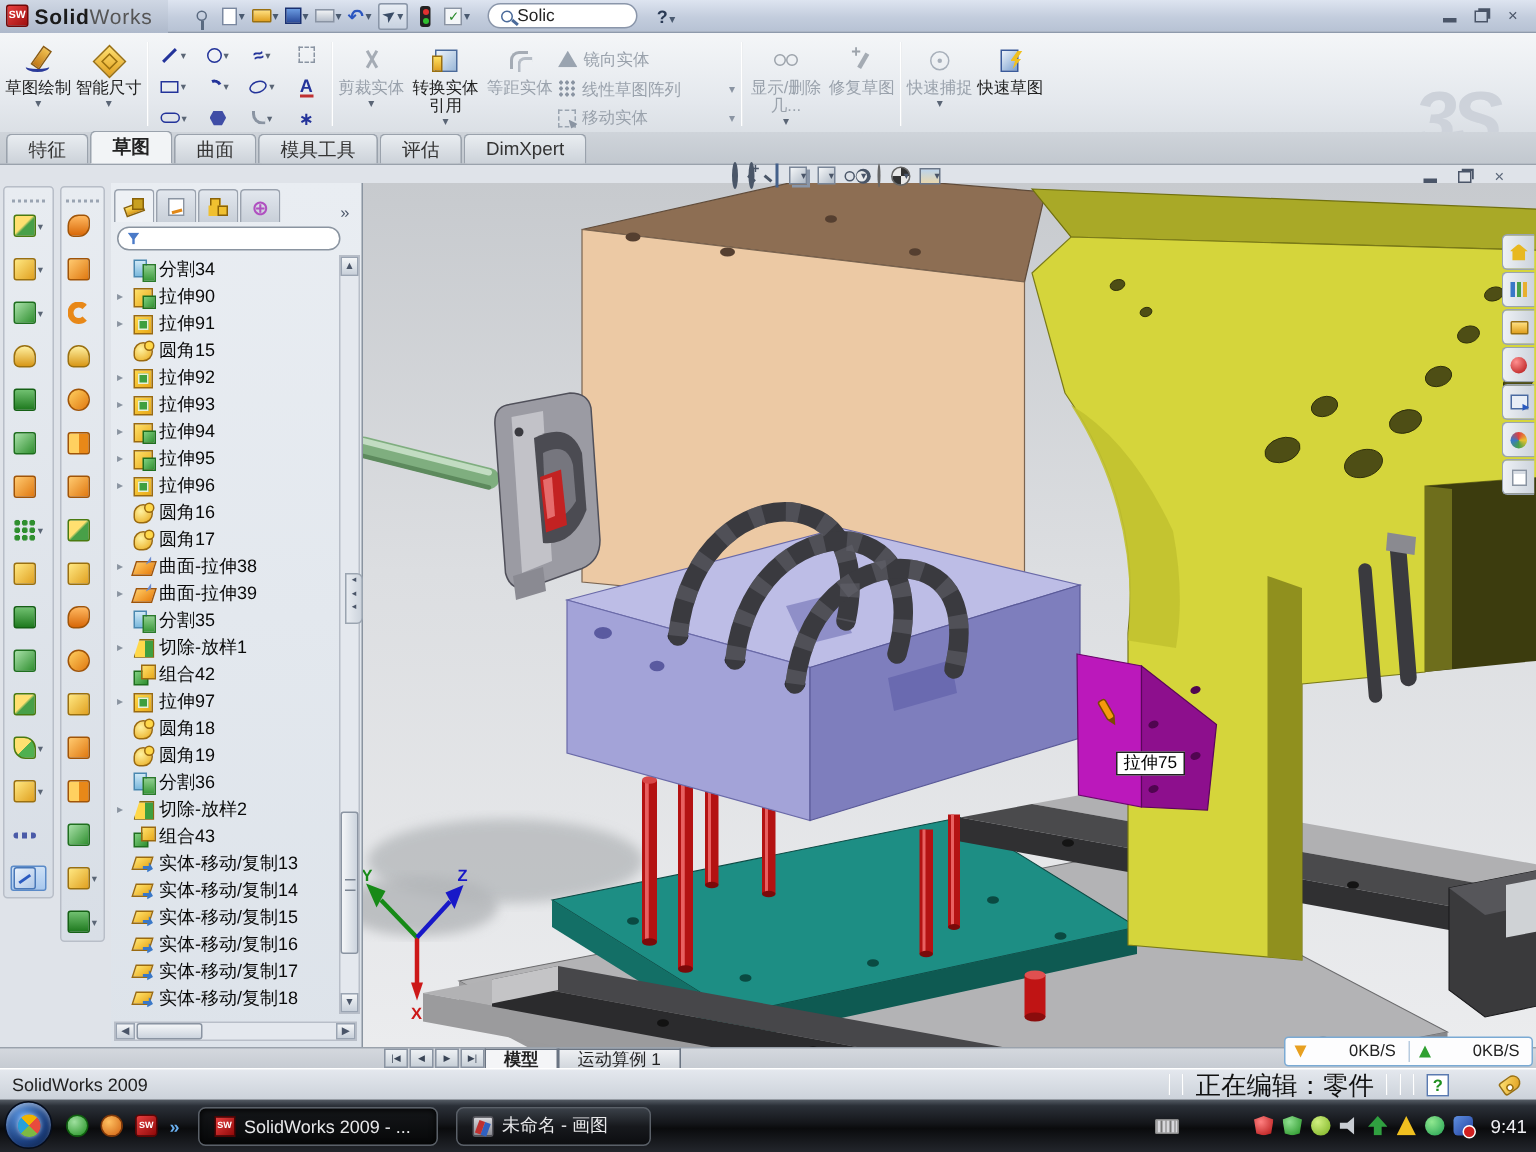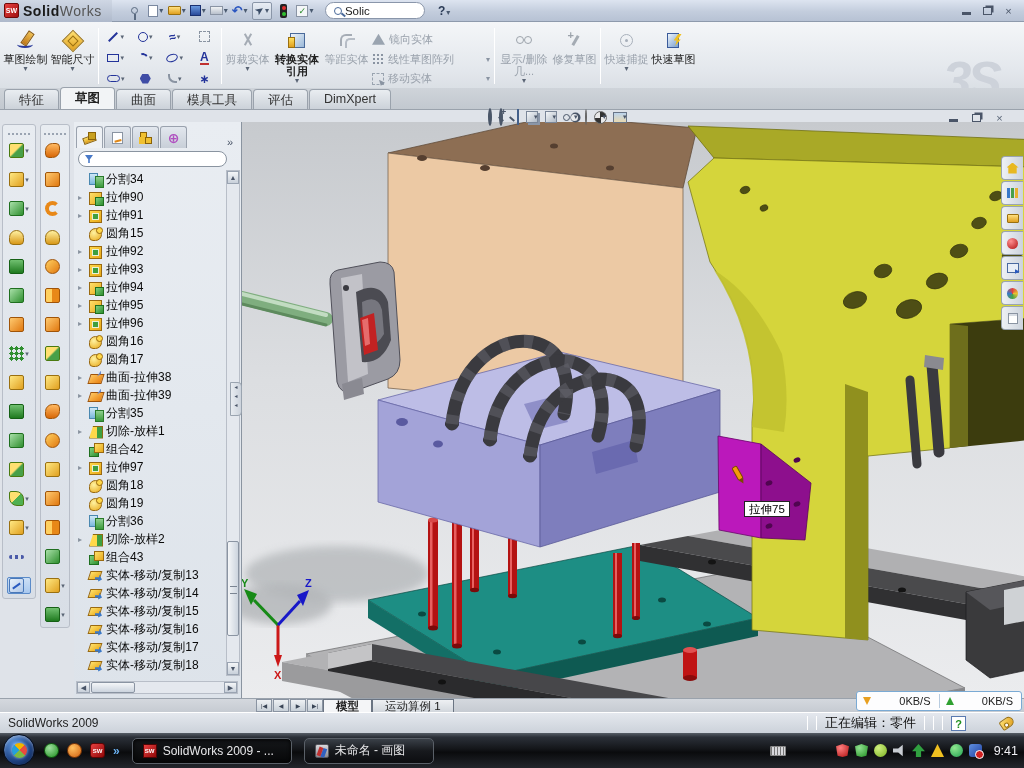--- a/index.html
+++ b/index.html
@@ -246,21 +246,21 @@
   .sheettab { padding:0 12px; font-size:11.5px; color:#222; border:1px solid #6a7482; border-bottom:none;
     background:linear-gradient(180deg,#eef0f3,#d2d7dd); display:flex; align-items:center; }
   .sheettab.active { background:#f4f5f7; font-weight:bold; }
 
   
   .statusbar { position:absolute; left:0; top:712px; width:1024px; height:21px;
     background:linear-gradient(180deg,#e4e8ee 0%,#ccd2da 100%); border-top:1px solid #fff; display:flex; align-items:center; }
   .sb-left { margin-left:8px; font-size:12px; color:#222; }
   .sb-right { margin-left:auto; display:flex; align-items:center; gap:8px; margin-right:10px; }
   .sb-div { width:1px; height:14px; background:#9aa4b0; border-right:1px solid #fff; }
-  .sb-edit { font-size:13px; color:#111; }
+  .sb-edit { font-size:17px; color:#111; }
   .sb-q { width:15px; height:15px; background:#fff; border:1px solid #5a7ab0; color:#1f8f1f; font-weight:bold;
     font-size:11px; text-align:center; line-height:14px; }
   .sb-tag { width:14px; height:10px; background:linear-gradient(135deg,#ffe070,#e0a020); border:1px solid #9a7010;
     border-radius:2px 5px 5px 2px; transform:rotate(-35deg); position:relative; }
   .sb-tag:after { content:""; position:absolute; left:2px; top:3px; width:3px; height:3px; border-radius:50%; background:#fff; border:1px solid #9a7010; }
 
   
   .netmon { position:absolute; left:856px; top:691px; width:166px; height:20px; background:#fdfdfe;
     border:1px solid #7aaad4; border-radius:3px; display:flex; align-items:center; z-index:40; font-size:11px; color:#222; }
   .nm-half { flex:1; display:flex; align-items:center; justify-content:space-between; padding:0 8px 0 6px; }
@@ -424,21 +424,21 @@
       </div>
     </div>
     <div class="rb-sep"></div>
     <div class="bigbtn dis">
       <span class="ric">
           <span class="ic-scissors"></span>
         </span>
       <span class="lbl">剪裁实体</span>
         <span class="dda">▾</span>
     </div>
-    <div class="bigbtn" style="width:52px;font-weight:bold;">
+    <div class="bigbtn" style="width:52px;">
       <span class="ric">
           <span class="ic-convert"></span>
         </span>
       <span class="lbl">转换实体引用</span>
         <span class="dda">▾</span>
     </div>
     <div class="bigbtn dis">
       <span class="ric">
           <span class="ic-offset"></span>
         </span>

